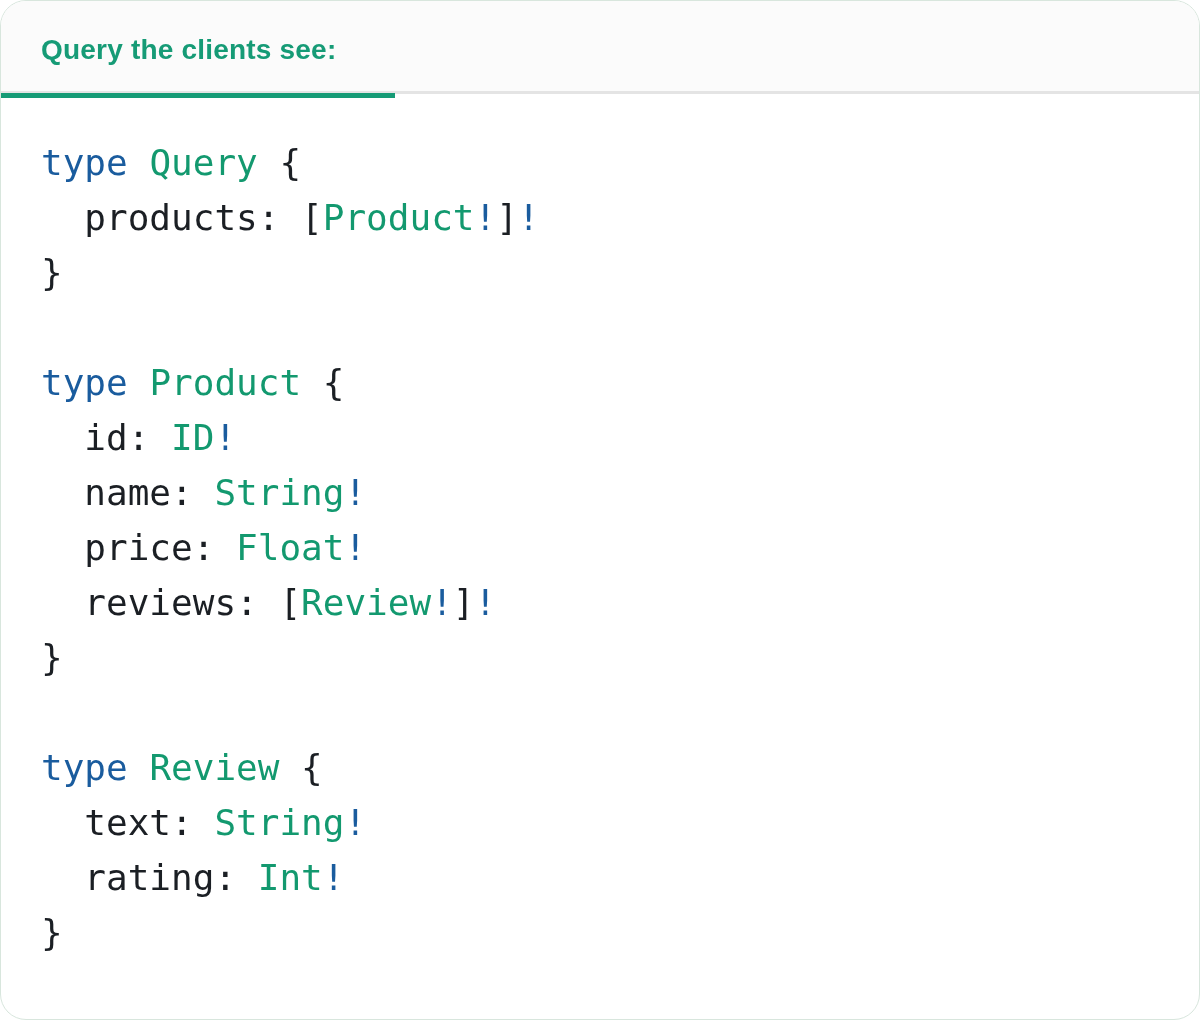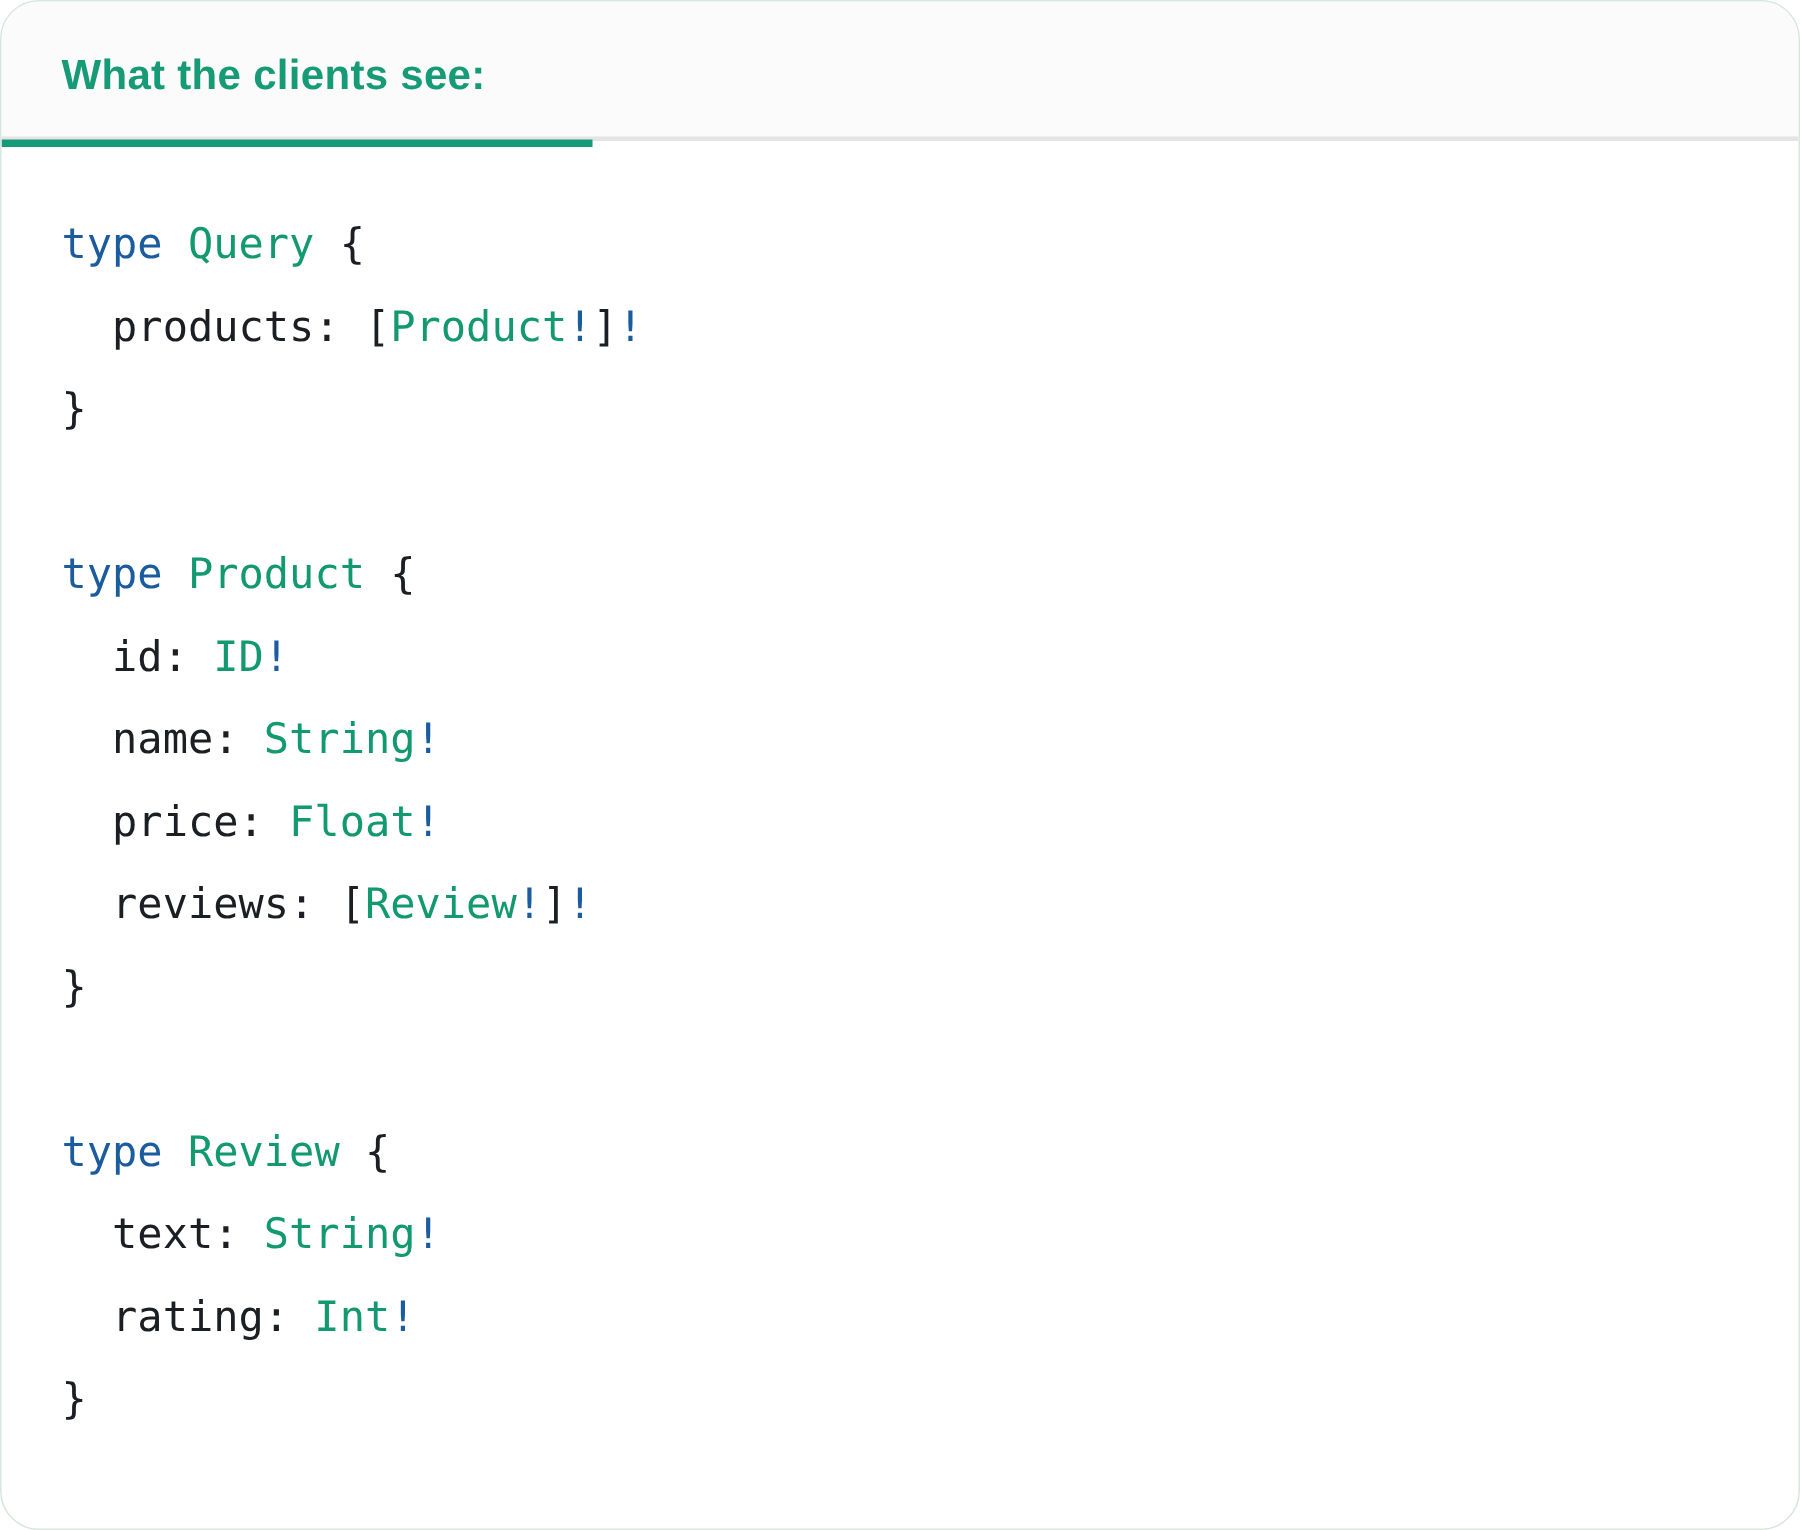--- a/index.html
+++ b/index.html
@@ -60,21 +60,21 @@
     background:var(--accent-green);
     z-index:2;
   }
 
   .code-area{
     padding:41px 40px 40px 40px;
   }
 
   .code{
     font-family:"DejaVu Sans Mono","Liberation Mono",monospace;
-    font-size:28px;
+    font-size:36px;
     line-height:55px;
     color:var(--text-dark);
     white-space:pre;
   }
 
   .code-line{
     height:55px;
     white-space:pre;
   }
 
@@ -83,21 +83,21 @@
   .tok-bg{color:var(--keyword-blue);}
   .tok-pl{color:var(--text-dark);}
 </style>
 </head>
 <body>
 
 <div class="card">
 
   <div class="tabbar">
     <div class="tab">
-      <span class="tab-label">What the clients see:</span>
+      <span class="tab-label">Query the clients see:</span>
     </div>
     <div class="tab-underline"></div>
   </div>
 
   <div class="code-area">
     <div class="code" id="code-root"><div class="code-line"><span class="tok-kw">type</span><span class="tok-pl"> </span><span class="tok-ty">Query</span><span class="tok-pl"> {</span></div><div class="code-line"><span class="tok-pl">  products: [</span><span class="tok-ty">Product</span><span class="tok-bg">!</span><span class="tok-pl">]</span><span class="tok-bg">!</span></div><div class="code-line"><span class="tok-pl">}</span></div><div class="code-line"> </div><div class="code-line"><span class="tok-kw">type</span><span class="tok-pl"> </span><span class="tok-ty">Product</span><span class="tok-pl"> {</span></div><div class="code-line"><span class="tok-pl">  id: </span><span class="tok-ty">ID</span><span class="tok-bg">!</span></div><div class="code-line"><span class="tok-pl">  name: </span><span class="tok-ty">String</span><span class="tok-bg">!</span></div><div class="code-line"><span class="tok-pl">  price: </span><span class="tok-ty">Float</span><span class="tok-bg">!</span></div><div class="code-line"><span class="tok-pl">  reviews: [</span><span class="tok-ty">Review</span><span class="tok-bg">!</span><span class="tok-pl">]</span><span class="tok-bg">!</span></div><div class="code-line"><span class="tok-pl">}</span></div><div class="code-line"> </div><div class="code-line"><span class="tok-kw">type</span><span class="tok-pl"> </span><span class="tok-ty">Review</span><span class="tok-pl"> {</span></div><div class="code-line"><span class="tok-pl">  text: </span><span class="tok-ty">String</span><span class="tok-bg">!</span></div><div class="code-line"><span class="tok-pl">  rating: </span><span class="tok-ty">Int</span><span class="tok-bg">!</span></div><div class="code-line"><span class="tok-pl">}</span></div></div>
   </div>
 
 </div>
 

